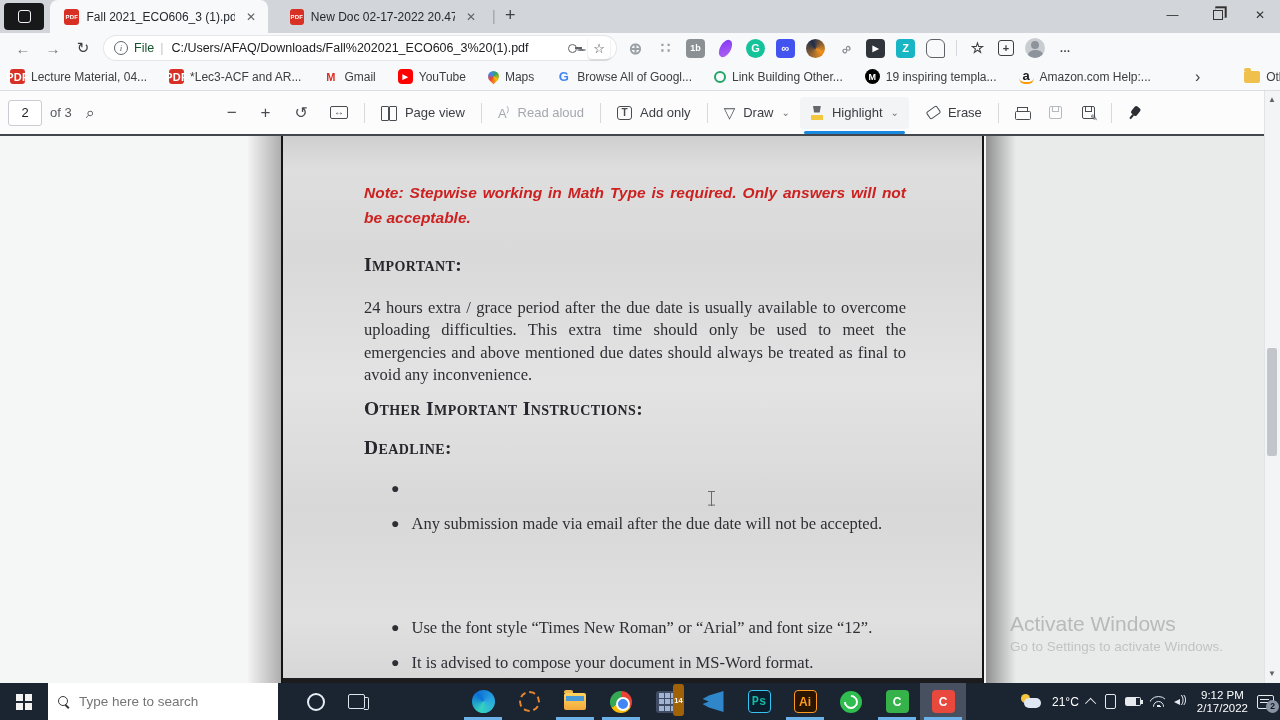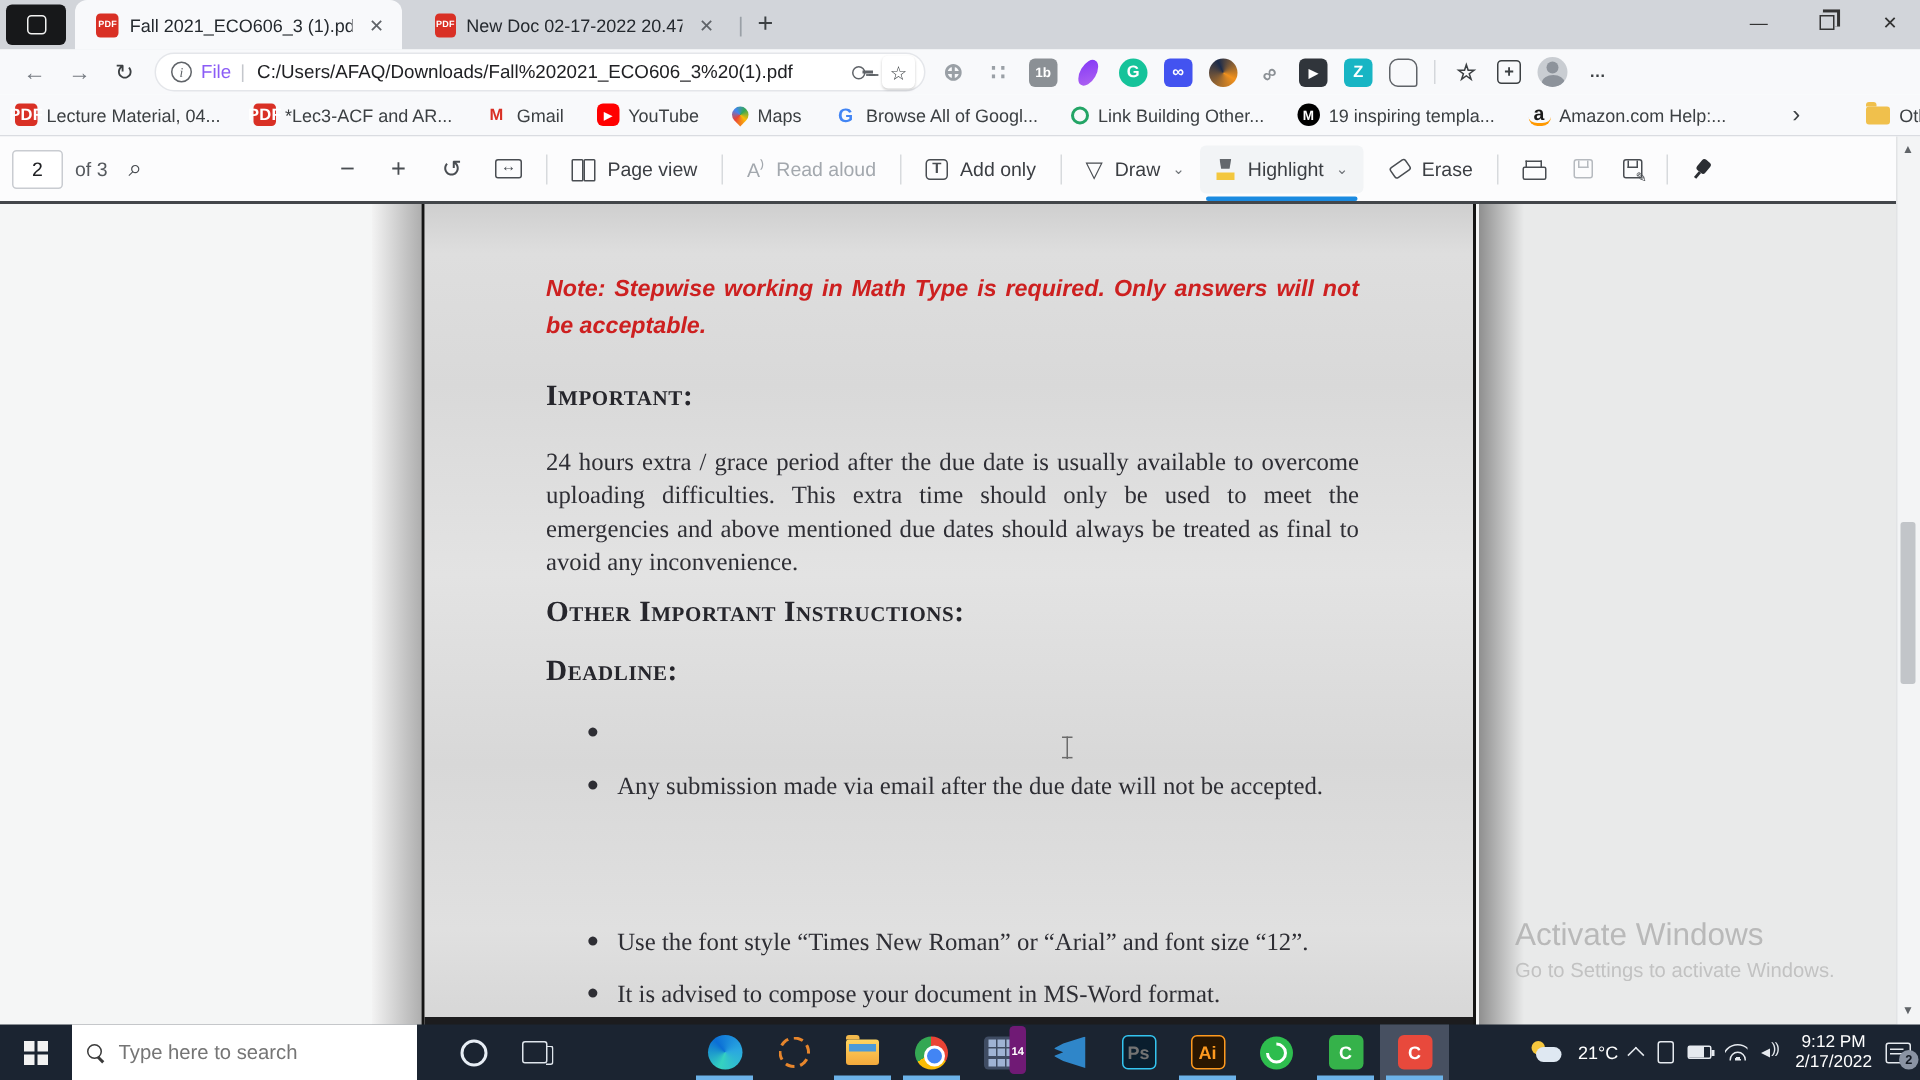--- a/index.html
+++ b/index.html
@@ -20,21 +20,21 @@
   .tabsep { color:#9aa0a6; font-size:14px; }
   .newtab { font-size:18px; color:#3c4043; }
   .wctl { top:0; height:30px; width:45px; display:flex; align-items:center; justify-content:center; font-size:12px; color:#333; }
 
   
   .navbar { left:0; top:33px; width:1280px; height:30px; background:#f8f9fb; display:flex; align-items:center; }
   .navbtn { font-size:15px; color:#747980; width:30px; text-align:center; }
   .navbtn.dark { color:#3c4043; }
   .addr { height:24px; width:512px; margin-left:6px; background:#fff; border-radius:12px; display:flex; align-items:center; padding:0 6px 0 10px; box-shadow:0 0 0 1px #e4e6ea; font-size:12.5px; color:#202124; }
   .addr .info { width:14px; height:14px; border:1.2px solid #5f6368; border-radius:50%; color:#5f6368; font-size:9px; display:flex; align-items:center; justify-content:center; font-family:"Liberation Serif",serif; font-style:italic; }
-  .addr .scheme { color:#8b5cf6; margin:0 6px; }
+  .addr .scheme { color:#14532d; margin:0 6px; }
   .addr .pipe { color:#c4c7cc; margin-right:8px; }
   .addr .url { flex:1; white-space:nowrap; overflow:hidden; }
   .keyic { width:14px; height:8px; position:relative; margin-right:4px; }
   .keyic::before { content:""; position:absolute; left:0; top:0; width:7px; height:7px; border:1.6px solid #5f6368; border-radius:50%; }
   .keyic::after { content:""; position:absolute; left:7px; top:3px; width:7px; height:1.6px; background:#5f6368; box-shadow:4px 2px 0 -0.4px #5f6368, 2px 2px 0 -0.4px #5f6368; }
   .starplus { width:22px; height:22px; background:#fff; border-radius:4px; box-shadow:0 1px 2px rgba(0,0,0,.2); display:flex; align-items:center; justify-content:center; color:#3c4043; font-size:13px; margin-left:2px; }
   .extrow { display:flex; align-items:center; gap:11px; margin-left:10px; }
   .ext { width:19px; height:19px; display:flex; align-items:center; justify-content:center; font-size:11px; font-weight:bold; border-radius:4px; }
   .vdiv { width:1px; height:16px; background:#d4d7db; }
   .avatar { width:20px; height:20px; border-radius:50%; background:#c9cdd2; position:relative; overflow:hidden; }
@@ -120,21 +120,21 @@
   .cortana { width:18px; height:18px; border:2px solid #e8eef5; border-radius:50%; }
   .taskview { width:17px; height:15px; border:1.6px solid #dfe5ec; border-radius:2px; position:relative; background:transparent; }
   .taskview::before { content:""; position:absolute; right:-5px; top:2px; width:4px; height:11px; border:1.4px solid #dfe5ec; border-left:none; border-radius:0 2px 2px 0; }
   .edgeic { width:23px; height:23px; border-radius:50%; background:conic-gradient(from 200deg,#35d2c0,#0b6fd6,#2aa7e0,#35d2c0); }
   .obsic { width:21px; height:21px; border:2.4px dashed #e8862c; border-radius:50%; }
   .foldic { width:22px; height:17px; background:linear-gradient(180deg,#ffd55f,#f3a93c); border-radius:2px; position:relative; }
   .foldic::before { content:""; position:absolute; top:-3px; left:0; width:9px; height:3px; background:#f3b94c; border-radius:2px 2px 0 0; }
   .foldic::after { content:""; position:absolute; top:3px; left:2px; width:18px; height:5px; background:#4b9ad8; }
   .chromic { width:22px; height:22px; border-radius:50%; background:conic-gradient(#ea4335 0 33%,#fbbc05 33% 66%,#34a853 66% 100%); position:relative; }
   .chromic::before { content:""; position:absolute; left:6px; top:6px; width:10px; height:10px; background:#4285f4; border:2px solid #fff; border-radius:50%; }
-  .badge { position:absolute; min-width:11px; height:11px; background:#701a75; color:#fff; font-size:7.5px; font-weight:bold; border-radius:3px; display:flex; align-items:center; justify-content:center; padding:16px 1px; }
+  .badge { position:absolute; min-width:11px; height:11px; background:#a16207; color:#fff; font-size:7.5px; font-weight:bold; border-radius:3px; display:flex; align-items:center; justify-content:center; padding:16px 1px; }
   .calcic { width:22px; height:22px; background:#3f4c63; border-radius:3px; display:grid; grid-template-columns:repeat(3,5px); grid-template-rows:repeat(3,5px); gap:1.4px; padding:2.5px; }
   .calcic span { background:#9fb3d4; }
   .vscic { width:21px; height:21px; background:#2f86c9; clip-path:polygon(100% 0,100% 100%,30% 78%,0 62%,30% 50%,0 38%,30% 22%); }
   .waic { width:22px; height:22px; background:#2ebd4e; border-radius:50%; display:flex; align-items:center; justify-content:center; }
   .waic::before { content:""; width:10px; height:10px; border:2.4px solid #fff; border-radius:50%; border-left-color:transparent; transform:rotate(45deg); }
   .tray { display:flex; align-items:center; gap:9px; margin-left:auto; padding-right:6px; font-size:12px; }
   .wx { position:relative; width:22px; height:16px; }
   .wx .sun { position:absolute; left:0; top:0; width:9px; height:9px; border-radius:50%; background:#f5c63d; }
   .wx .cld { position:absolute; left:3px; top:4px; width:17px; height:10px; border-radius:8px; background:#dfe8f2; }
   .chevup { width:8px; height:8px; border-left:1.7px solid #e6eaef; border-top:1.7px solid #e6eaef; transform:rotate(45deg) translateY(2px); }
@@ -397,21 +397,21 @@
           <span></span>
           <span></span>
           <span></span>
         </span>
         <span class="badge" style="right:6px; bottom:4px;">14</span>
       </div>
     <div class="tslot">
         <span class="vscic"></span>
       </div>
     <div class="tslot">
-        <span class="appsq" style="background:#0a1e2e; border:1.6px solid #34c5f0; color:#737373;">Ps</span>
+        <span class="appsq" style="background:#0a1e2e; border:1.6px solid #34c5f0; color:#14b8a6;font-family:Liberation Mono, monospace;">Ps</span>
       </div>
     <div class="tslot">
         <span class="appsq" style="background:#2a1600; border:1.6px solid #ff9a1f; color:#ff9a1f;">Ai</span>
         <span class="runline"></span>
       </div>
     <div class="tslot">
         <span class="waic"></span>
       </div>
     <div class="tslot">
         <span class="appsq" style="background:#35b24a; color:#fff;">C</span>

